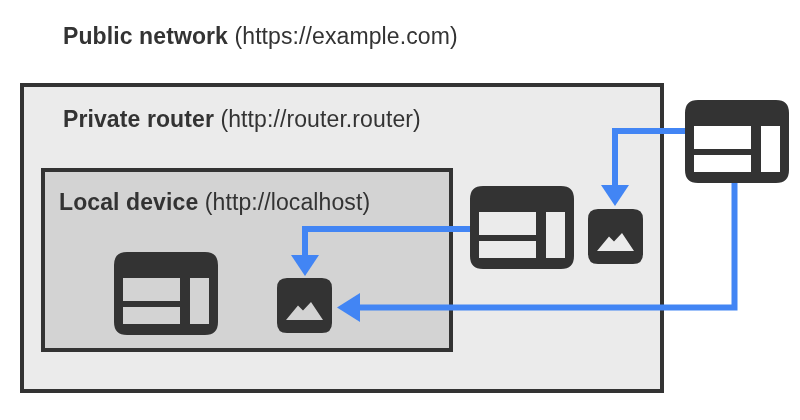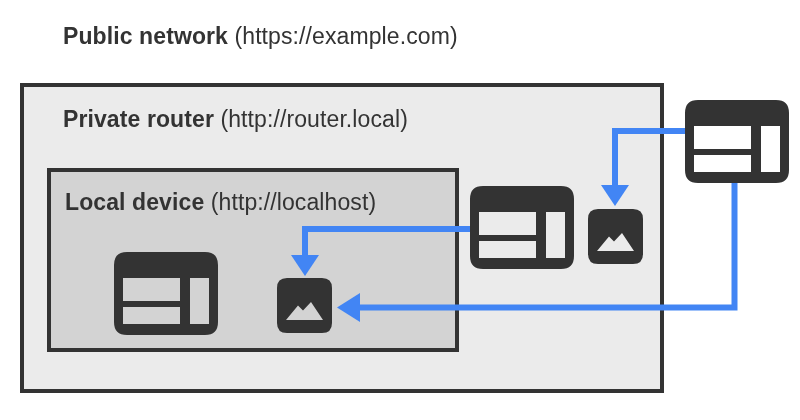--- a/index.html
+++ b/index.html
@@ -28,21 +28,21 @@
     position: absolute;
     box-sizing: border-box;
     border: 4px solid var(--dark, #333333);
   }
   #private-box {
     left: 20px; top: 83px;
     width: 644px; height: 310px;
     background: var(--private-bg, #ebebeb);
   }
   #local-box {
-    left: 23px; top: 81px;
+    left: 17px; top: 81px;
     width: 412px; height: 184px;
     background: var(--local-bg, #d3d3d3);
   }
   #title-label  { left: 63px; top: 25px; }
   #private-label { left: 39px; top: 21px; }
   #local-label  { left: 14px; top: 19px; }
   #overlay {
     position: absolute;
     left: 0; top: 0;
     width: 800px; height: 420px;
@@ -60,21 +60,21 @@
 <body>
 
 <div class="canvas">
 
   <div class="net-label" id="title-label">
     <span class="b">Public network</span><span> (https://example.com)</span>
   </div>
 
   <div class="box" id="private-box">
     <div class="net-label" id="private-label">
-      <span class="b">Private router</span><span> (http://router.local)</span>
+      <span class="b">Private router</span><span> (http://router.router)</span>
     </div>
 
     <div class="box" id="local-box">
       <div class="net-label" id="local-label">
         <span class="b">Local device</span><span> (http://localhost)</span>
       </div>
     </div>
   </div>
 
   <svg id="overlay" viewBox="0 0 800 420" xmlns="http://www.w3.org/2000/svg">

